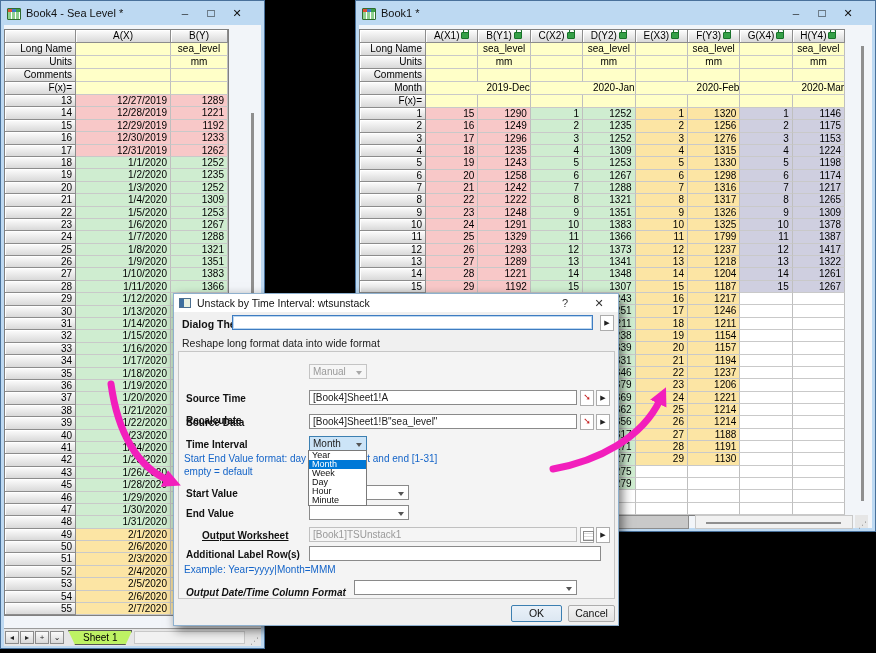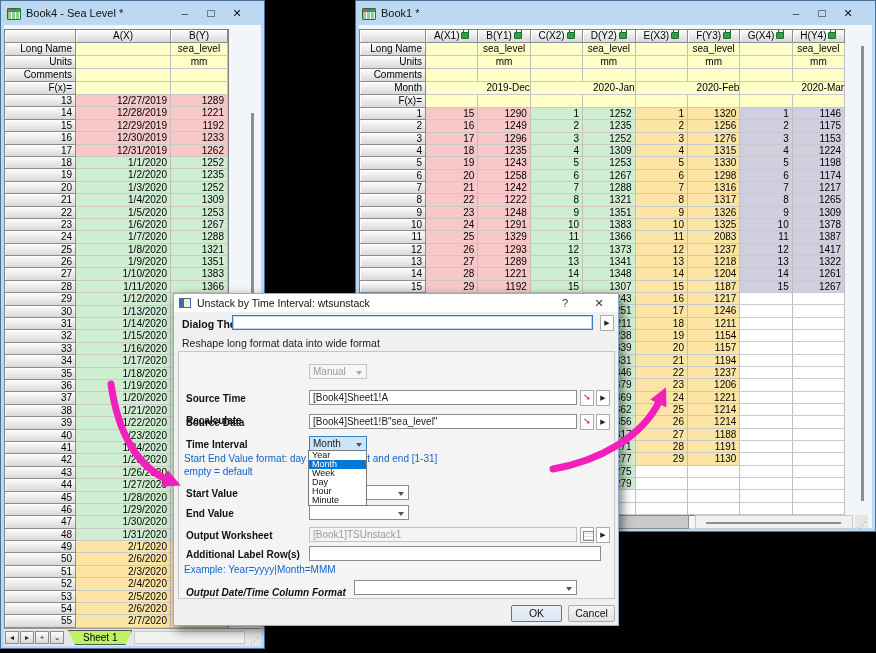--- a/index.html
+++ b/index.html
@@ -329,25 +329,20 @@
           <div class="rh">42</div>
           <div class="td ca c-jan">1/25/2020</div>
           <div class="td cb c-jan"></div>
         </div>
         <div class="trow">
           <div class="rh">43</div>
           <div class="td ca c-jan">1/26/2020</div>
           <div class="td cb c-jan"></div>
         </div>
         <div class="trow">
-          <div class="rh">44</div>
-          <div class="td ca c-jan">1/27/2020</div>
-          <div class="td cb c-jan"></div>
-        </div>
-        <div class="trow">
           <div class="rh">45</div>
           <div class="td ca c-jan">1/28/2020</div>
           <div class="td cb c-jan"></div>
         </div>
         <div class="trow">
           <div class="rh">46</div>
           <div class="td ca c-jan">1/29/2020</div>
           <div class="td cb c-jan"></div>
         </div>
         <div class="trow">
@@ -596,21 +591,21 @@
           <div class="td c-mar">10</div>
           <div class="td c-mar">1378</div>
         </div>
         <div class="trow">
           <div class="rh">11</div>
           <div class="td c-dec">25</div>
           <div class="td c-dec">1329</div>
           <div class="td c-jan">11</div>
           <div class="td c-jan">1366</div>
           <div class="td c-feb">11</div>
-          <div class="td c-feb">2083</div>
+          <div class="td c-feb">1799</div>
           <div class="td c-mar">11</div>
           <div class="td c-mar">1387</div>
         </div>
         <div class="trow">
           <div class="rh">12</div>
           <div class="td c-dec">26</div>
           <div class="td c-dec">1293</div>
           <div class="td c-jan">12</div>
           <div class="td c-jan">1373</div>
           <div class="td c-feb">12</div>
@@ -893,21 +888,21 @@
 
   <span class="hint" style="left:10px; top:159px;">Start End Value format: day of month start and end [1-31]</span>
   <span class="hint" style="left:10px; top:172px;">empty = default</span>
 
   <span class="dlabel" style="left:12px; top:194px;">Start Value</span>
   <span class="combo" style="left:135px; top:191px; width:100px;"></span>
 
   <span class="dlabel" style="left:12px; top:214px;">End Value</span>
   <span class="combo" style="left:135px; top:211px; width:100px;"></span>
 
-  <span class="dlabel" style="left:12px; top:236px;">Output Worksheet</span>
+  <span class="dlabel" style="left:28px; top:236px;text-decoration:underline;">Output Worksheet</span>
   <span class="dinput disabled" style="left:135px; top:233px; width:268px;">[Book1]TSUnstack1</span>
   <span class="sidebtn wks" style="left:406px; top:233px;"></span>
   <span class="sidebtn arrow" style="left:422px; top:233px;"></span>
 
   <span class="dlabel" style="left:12px; top:255px;">Additional Label Row(s)</span>
   <span class="dinput" style="left:135px; top:252px; width:292px;"></span>
 
   <span class="hint" style="left:10px; top:270px;">Example: Year=yyyy|Month=MMM</span>
 
   <span class="dlabel" style="left:12px; top:293px;font-style:italic;">Output Date/Time Column Format</span>

